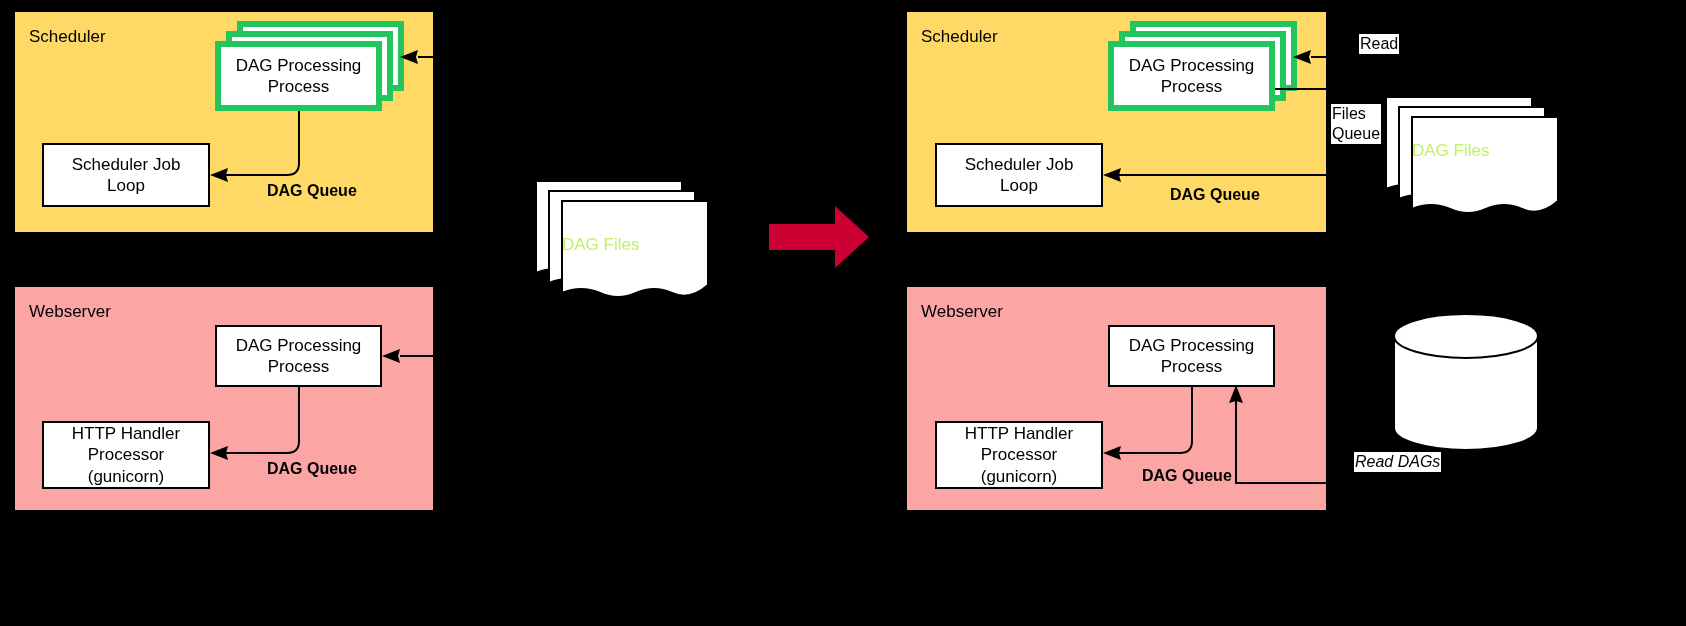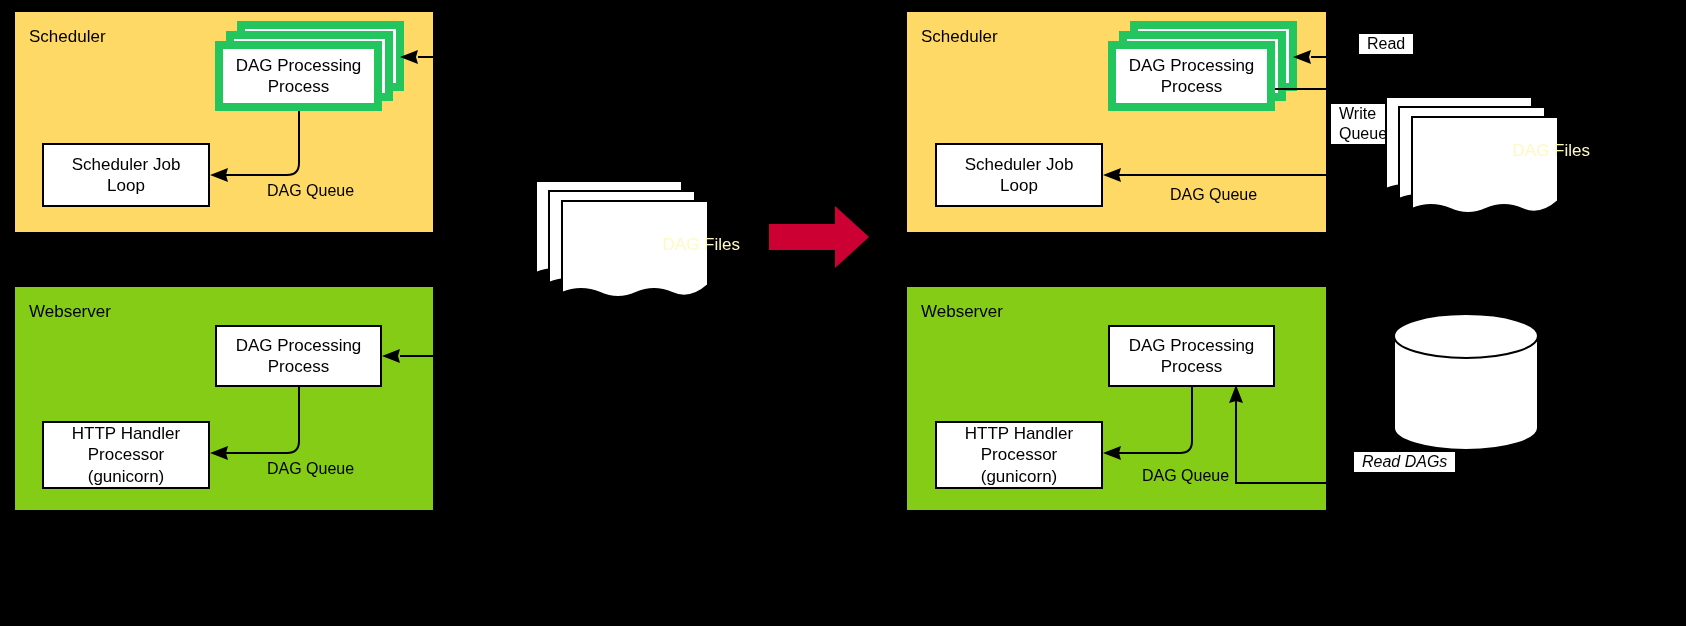--- a/index.html
+++ b/index.html
@@ -6,70 +6,69 @@
   body{font-family:"Liberation Sans","DejaVu Sans",sans-serif;}
   #canvas{position:relative;width:1686px;height:588px;background:#000;overflow:hidden;}
 
   
   .group{position:absolute;box-sizing:border-box;}
   .group .group-label{
     position:absolute;left:14px;top:16px;font-size:17px;color:#000;line-height:1;
     white-space:nowrap;
   }
   .grp-scheduler{background:#FFD966;}
-  .grp-webserver{background:#84cc16;}
+  .grp-webserver{background:#fca5a5;}
 
   
   .node{
     position:absolute;box-sizing:border-box;background:#fff;border:2px solid #000;
     display:flex;align-items:center;justify-content:center;text-align:center;
     font-size:17px;color:#000;line-height:1.25;padding:2px 4px;
   }
   .node span{display:block;}
 
   
   .stack{position:absolute;}
   .stack .sheet{
-    position:absolute;box-sizing:border-box;background:#fff;border:8px solid #22c55e;
+    position:absolute;box-sizing:border-box;background:#fff;border:6px solid #22c55e;
   }
   .stack .sheet.s3{left:22px;top:0;}
   .stack .sheet.s2{left:11px;top:10px;}
   .stack .sheet.s1{left:0;top:20px;
     display:flex;align-items:center;justify-content:center;text-align:center;
     font-size:17px;color:#000;line-height:1.25;}
 
   
   .docstack{position:absolute;}
   .docstack svg{position:absolute;left:0;top:0;overflow:visible;}
   .docstack .doclabel{
-    position:absolute;width:100%;text-align:right;font-size:17px;color:#fef9c3;
+    position:absolute;width:100%;text-align:left;font-size:17px;color:#bef264;
     pointer-events:none;
-    margin-left:32px;
   }
 
   
   .cyl{position:absolute;}
   .cyl svg{position:absolute;left:0;top:0;}
   .cyl .cyl-label{
     position:absolute;width:100%;text-align:center;font-size:17px;color:#000;
     line-height:1.3;pointer-events:none;
   }
 
   
   .conn{position:absolute;left:0;top:0;width:1686px;height:626px;overflow:visible;
         pointer-events:none;}
   .edge{fill:none;stroke:#000;stroke-width:2;}
   .edge-head{fill:#000;stroke:none;}
 
   
   .edge-label{
     position:absolute;font-size:16px;color:#000;white-space:nowrap;line-height:1.25;
   }
-  .edge-label.boxed{background:#fff;padding:0 8px;}
-  .edge-label.plain{background:transparent;}
+  .edge-label.boxed{background:#fff;padding:0 1px;}
+  .edge-label.plain{background:transparent;font-weight:bold;}
 
   
   .bigarrow{position:absolute;}
 </style>
 </head>
 <body>
 
 <div id="canvas">
 
   <div class="group grp-scheduler" style="left:15px;top:12px;width:418px;height:220px;">
@@ -151,21 +150,21 @@
       <span>Scheduler Job</span>
       <span>Loop</span>
     </span>
   </div>
 
   <div class="edge-label plain" style="left:1170px;top:185px;">DAG Queue</div>
 
   <div class="edge-label boxed" style="left:1359px;top:34px;">Read</div>
 
   <div class="edge-label boxed" style="left:1331px;top:104px;text-align:left;">
-    <span style="display:block;">Write</span>
+    <span style="display:block;">Files</span>
     <span style="display:block;">Queue</span>
   </div>
 
   <div class="docstack" style="left:1386px;top:97px;width:172px;height:112px;">
     <svg width="185" height="115" viewBox="0 0 185 115">
       <path d="M0,0 L146,0 L146,84 Q128,100 110,92 Q92,84 74,92 Q56,100 38,92 Q19,84 0,92 Z" fill="#fff" stroke="#000" stroke-width="2" transform="translate(0,0)"></path>
       <path d="M0,0 L146,0 L146,84 Q128,100 110,92 Q92,84 74,92 Q56,100 38,92 Q19,84 0,92 Z" fill="#fff" stroke="#000" stroke-width="2" transform="translate(13,10)"></path>
       <path d="M0,0 L146,0 L146,84 Q128,100 110,92 Q92,84 74,92 Q56,100 38,92 Q19,84 0,92 Z" fill="#fff" stroke="#000" stroke-width="2" transform="translate(26,20)"></path>
     </svg>
     <div class="doclabel" style="left:26px;top:44px;width:146px;">DAG Files</div>

